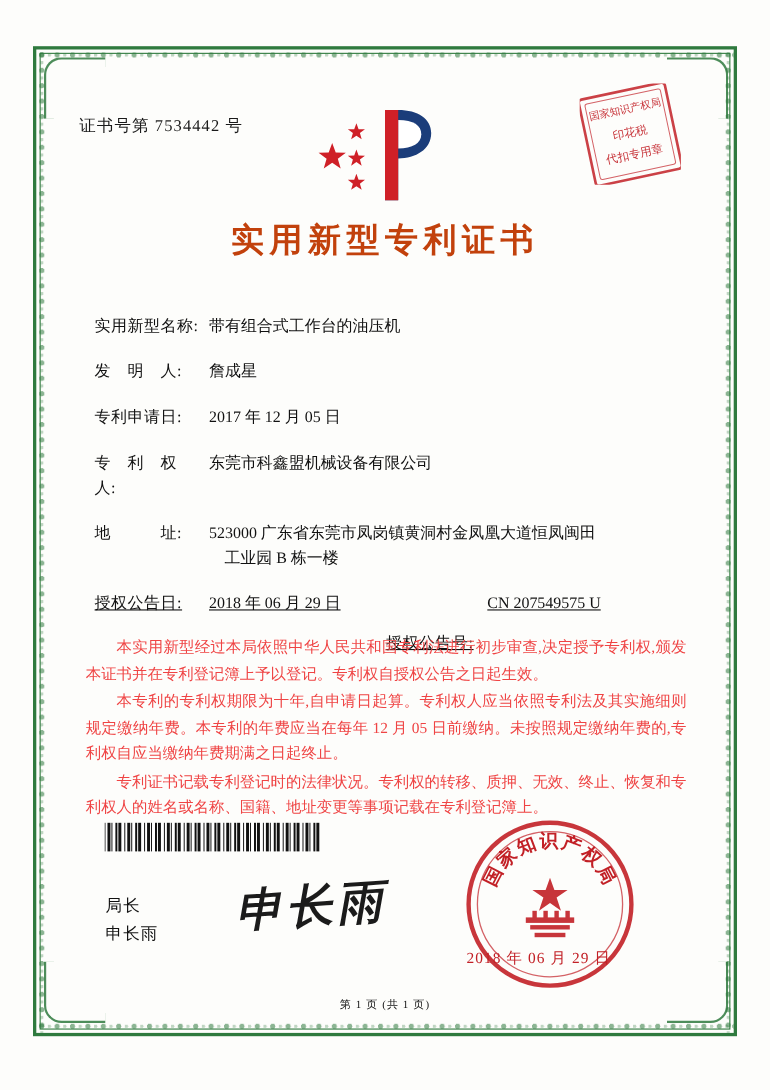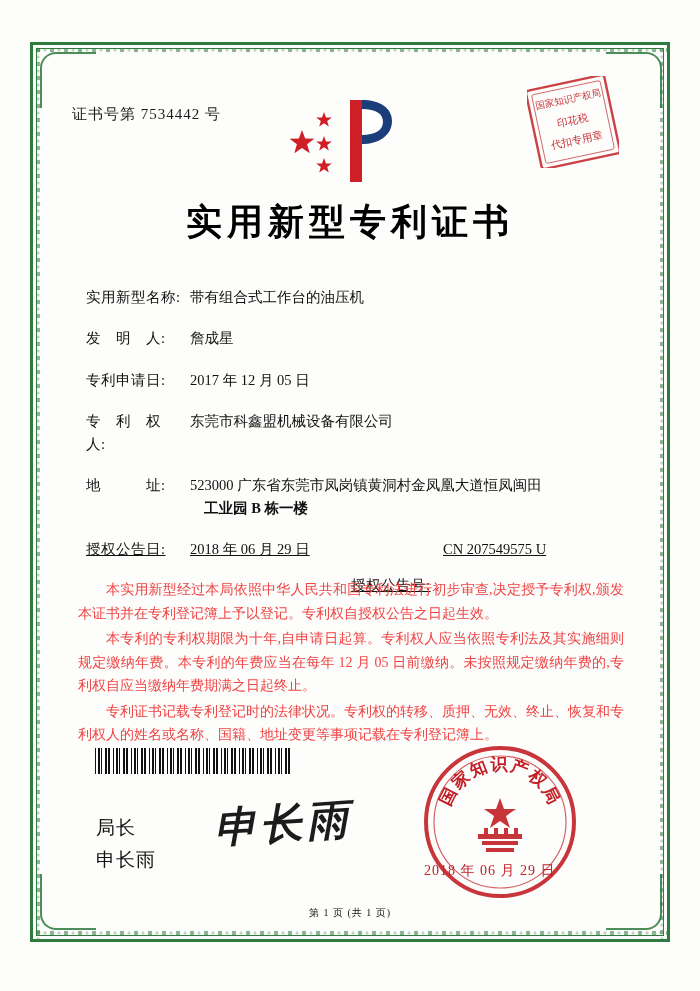--- a/index.html
+++ b/index.html
@@ -105,24 +105,24 @@
   }
   .emblem svg { display: block; }
 
   .main-title {
     position: absolute;
     left: 0;
     top: 198px;
     width: 700px;
     text-align: center;
     font-family: Liberation Sans, sans-serif;
-    font-size: 36px;
+    font-size: 30px;
     font-weight: bold;
     letter-spacing: 5px;
-    color: #000000;
+    color: #c2410c;
   }
 
   
   .fields {
     position: absolute;
     left: 86px;
     top: 286px;
     width: 530px;
     font-size: 14.5px;
     line-height: 1.55;
@@ -139,21 +139,20 @@
     color: #111111;
   }
   .field-value {
     flex: 1;
     color: #111111;
     word-break: break-all;
   }
   .field-value .indent2 {
     display: block;
     padding-left: 14px;
-    font-weight: bold;
   }
   .row-two {
     display: flex;
     margin-bottom: 14px;
   }
   .row-two .half {
     display: flex;
     flex: 1;
     text-decoration: underline;
   }
@@ -198,21 +197,21 @@
       #111 10px 12px, #fff 12px 13px,
       #111 13px 15px, #fff 15px 18px);
     background-size: 18px 100%;
   }
 
   
   .sig-labels {
     position: absolute;
     left: 96px;
     top: 812px;
-    font-size: 19px;
+    font-size: 15px;
     line-height: 1.7;
     letter-spacing: 1px;
   }
   .signature {
     position: absolute;
     left: 214px;
     top: 796px;
     font-family: "DejaVu Serif", "Liberation Serif", serif;
     font-size: 42px;
     font-style: italic;

